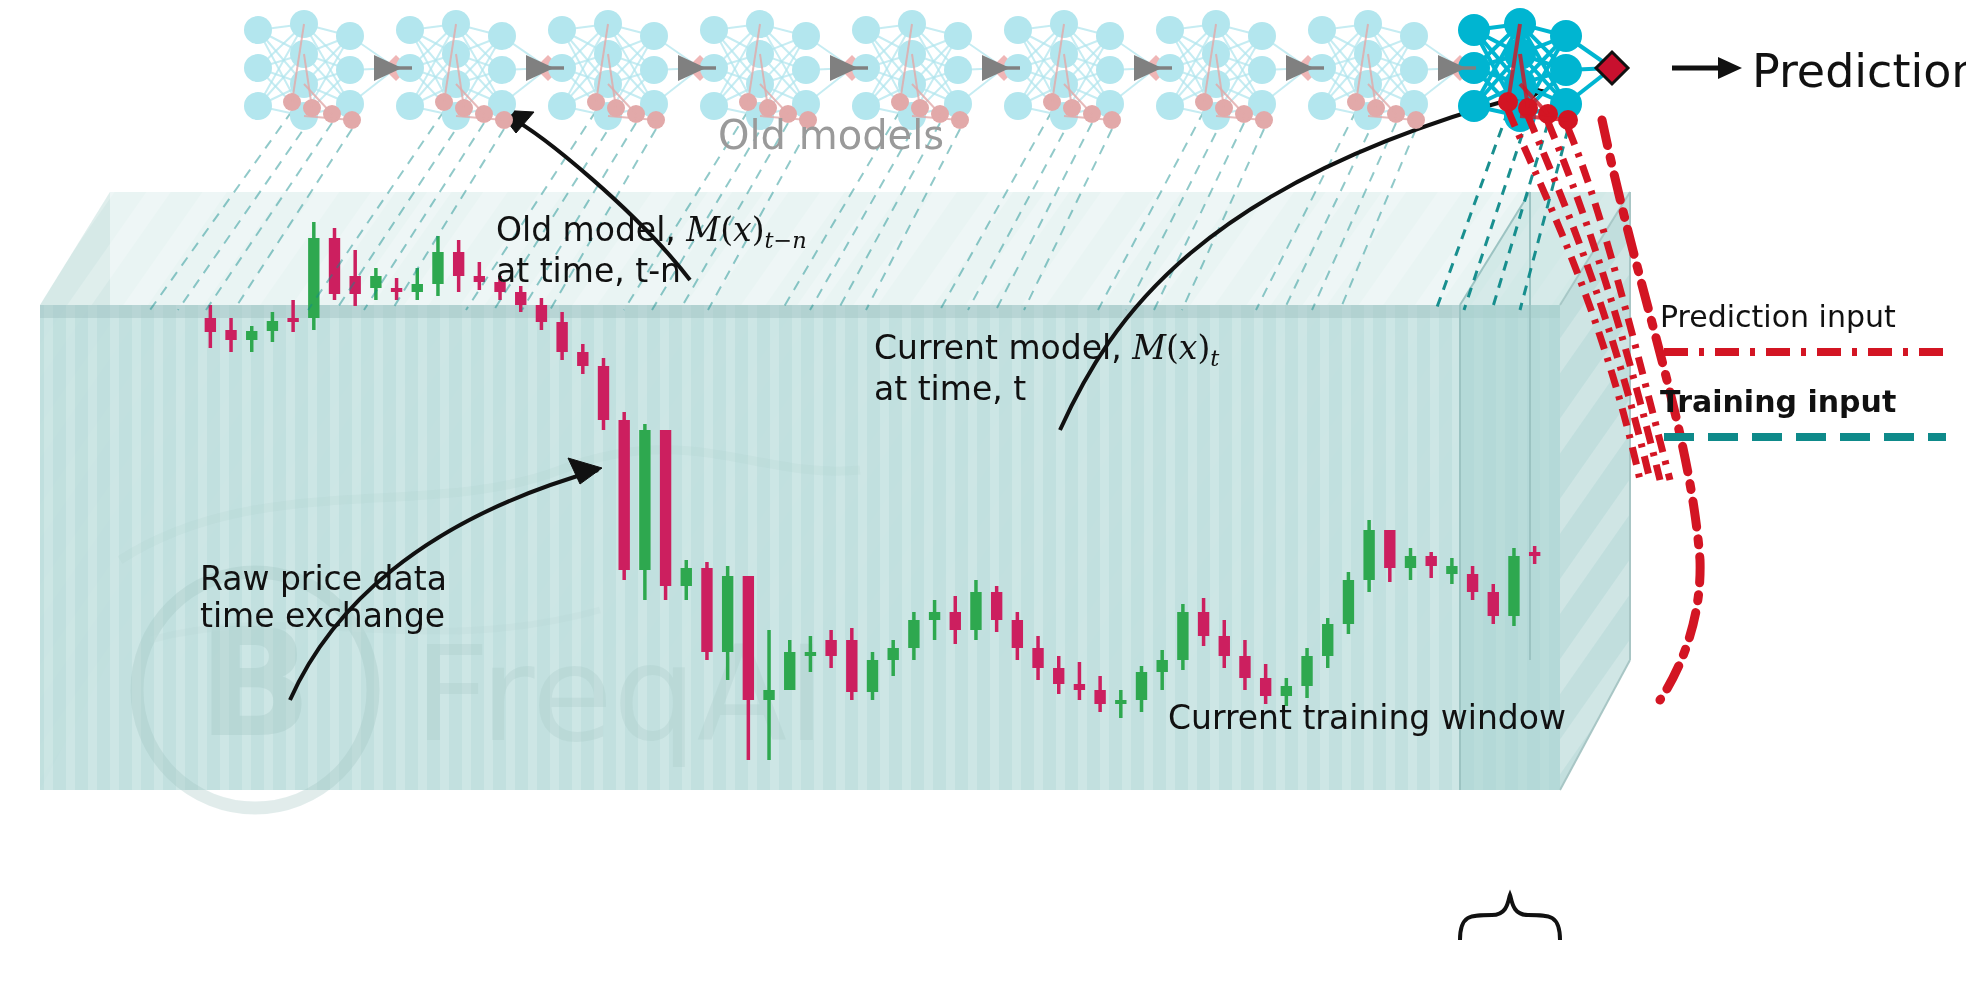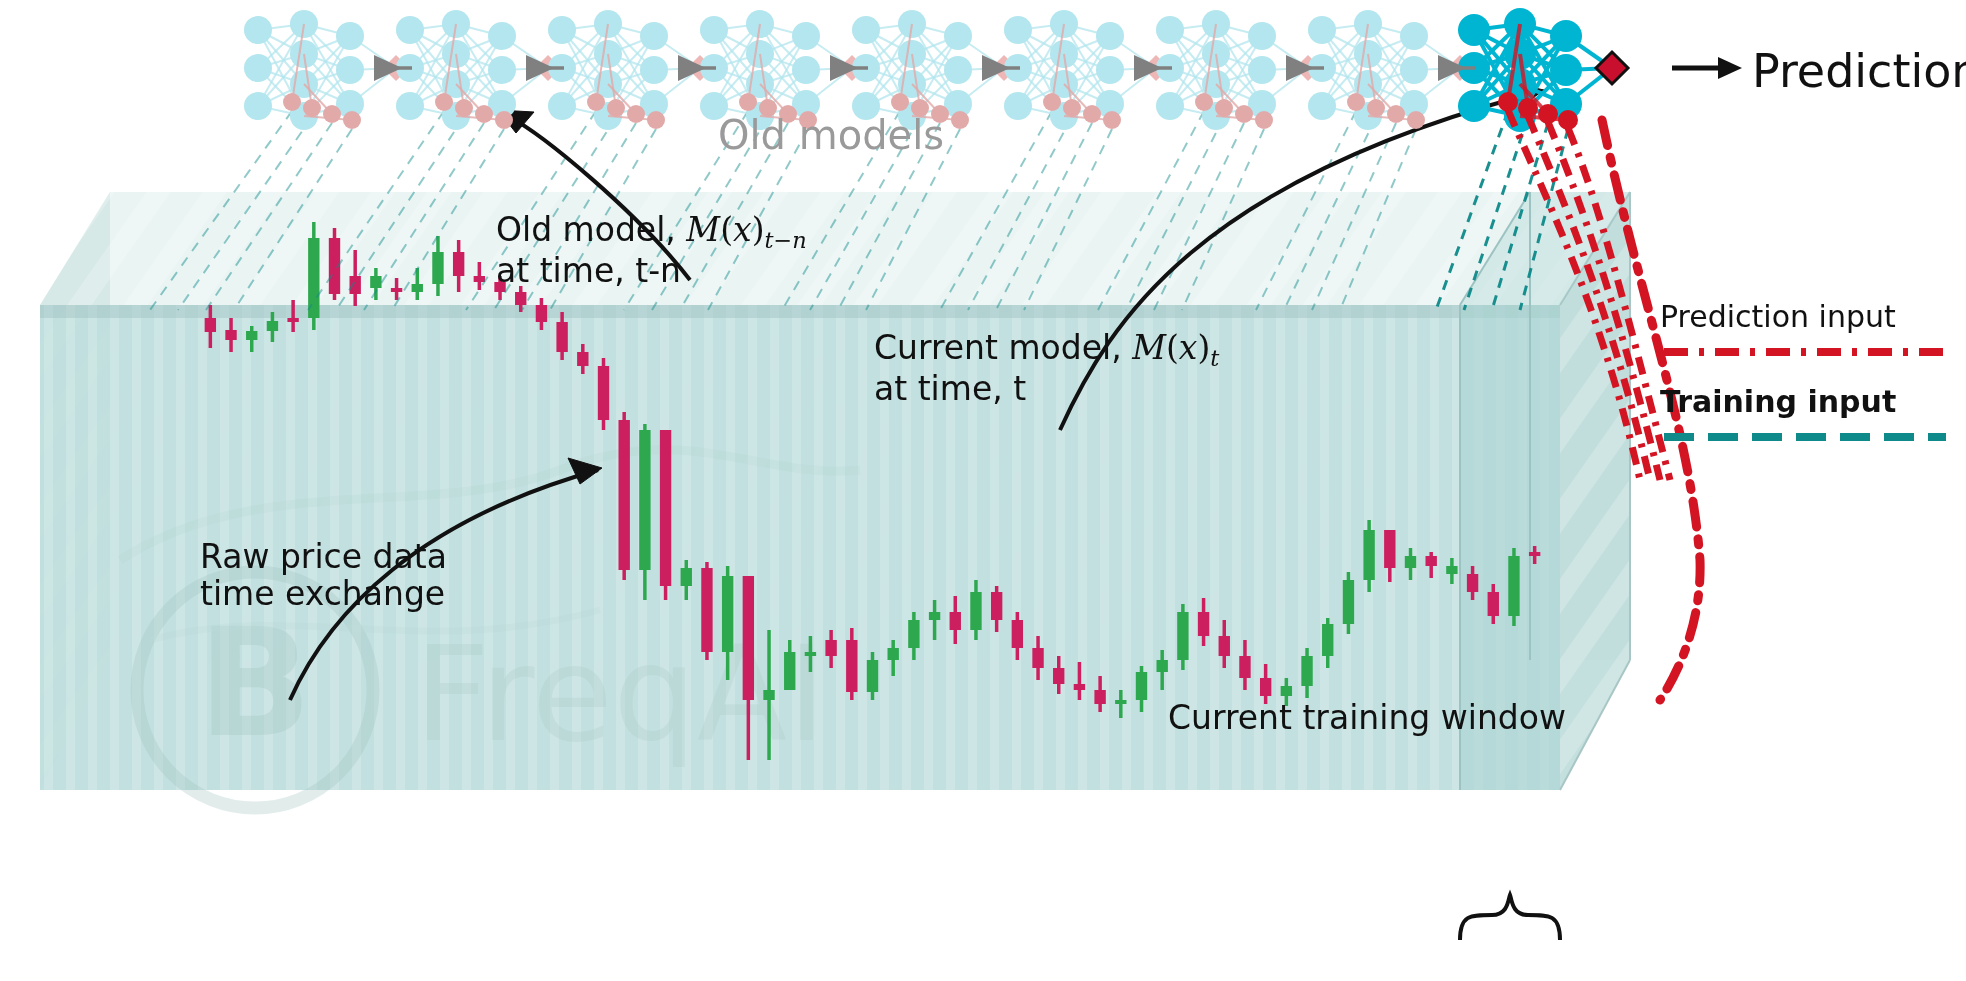--- a/index.html
+++ b/index.html
@@ -729,21 +729,21 @@
     <div>at time, t-n</div>
   </div>
 
   <div class="lbl big" style="left:842px; top:330px;margin-left:32px;">
     <div>
       <span>Current model, </span><span class="mathit">M</span><span class="mathrm">(</span><span class="mathit">x</span><span class="mathrm">)</span><span class="sub">t</span>
     </div>
     <div>at time, t</div>
   </div>
 
-  <div class="lbl big" style="left:200px; top:539px;">
+  <div class="lbl big" style="left:200px; top:561px;">
     <div>Raw price data</div>
     <div>time exchange</div>
   </div>
 
   <div class="lbl big" style="left:1168px; top:700px;">Current training window</div>
 
   <div style="position:absolute; left:1660px; top:300px;">
     <div class="lbl leg" style="position:static;">
       <div>Prediction input</div>
       <svg width="290" height="18">

